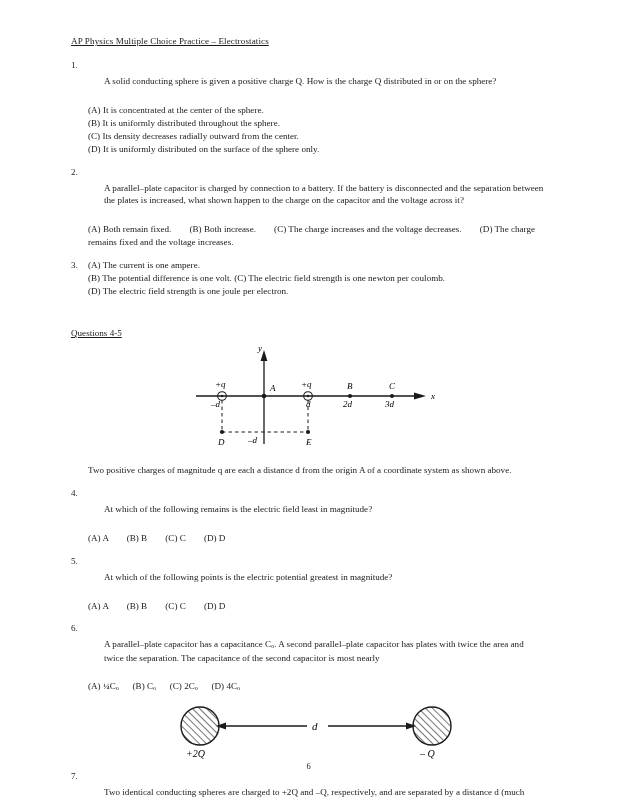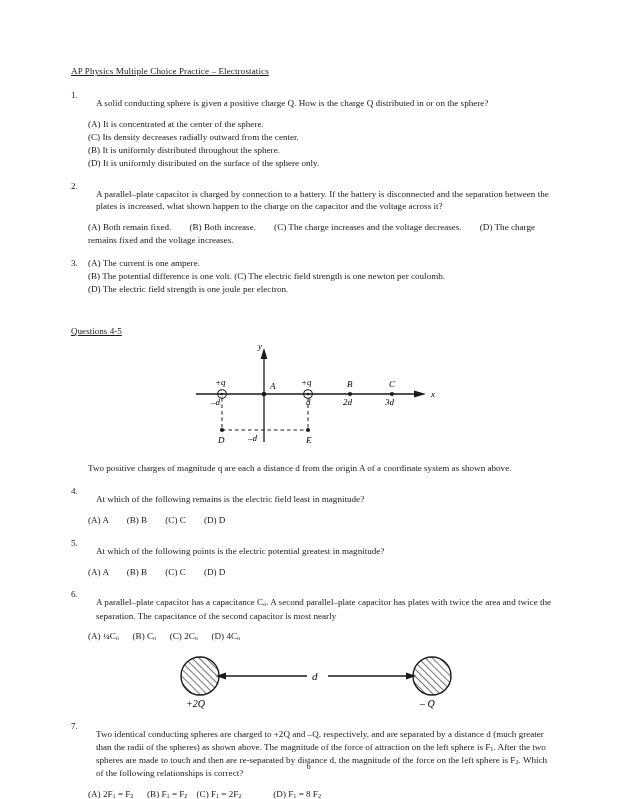--- a/index.html
+++ b/index.html
@@ -11,21 +11,21 @@
     width: 617px;
     height: 799px;
     font-family: "Liberation Serif", "DejaVu Serif", serif;
     color: #1a1a1a;
     position: relative;
     overflow: hidden;
   }
   .page {
     position: absolute;
     inset: 0;
-    padding: 66px 57px 0 71px;
+    padding: 36px 57px 0 71px;
     box-sizing: border-box;
   }
   .doc-title {
     font-size: 9.1px;
     text-decoration: underline;
     margin: 0 0 13px 0;
     letter-spacing: 0.1px;
   }
   .section-head {
     font-size: 9.1px;
@@ -40,21 +40,21 @@
   }
   .q-num {
     width: 17px;
     flex: 0 0 17px;
     text-align: left;
   }
   .q-body {
     flex: 1 1 auto;
   }
   .q-stem {
-    margin: 8px;
+    margin: 16px;
   }
   .opt-line {
     margin: 0;
     white-space: pre-wrap;
   }
   .plain-para {
     font-size: 9.1px;
     line-height: 1.42;
     margin: 0 0 10px 0;
     padding-left: 17px;
@@ -85,22 +85,22 @@
 
 <div class="page">
 
   <div class="doc-title">AP Physics Multiple Choice Practice – Electrostatics</div>
 
   <div class="q">
     <div class="q-num">1.</div>
     <div class="q-body">
       <p class="q-stem">A solid conducting sphere is given a positive charge Q. How is the charge Q distributed in or on the sphere?</p>
       <p class="opt-line">(A) It is concentrated at the center of the sphere.</p>
+      <p class="opt-line">(B) It is uniformly distributed throughout the sphere.</p>
       <p class="opt-line">(C) Its density decreases radially outward from the center.</p>
-      <p class="opt-line">(B) It is uniformly distributed throughout the sphere.</p>
       <p class="opt-line">(D) It is uniformly distributed on the surface of the sphere only.</p>
     </div>
   </div>
 
   <div class="q">
     <div class="q-num">2.</div>
     <div class="q-body">
       <p class="q-stem">A parallel–plate capacitor is charged by connection to a battery. If the battery is disconnected and the separation between the plates is increased, what shown happen to the charge on the capacitor and the voltage across it?</p>
       <p class="opt-line">(A) Both remain fixed.        (B) Both increase.        (C) The charge increases and the voltage decreases.        (D) The charge remains fixed and the voltage increases.</p>
     </div>

